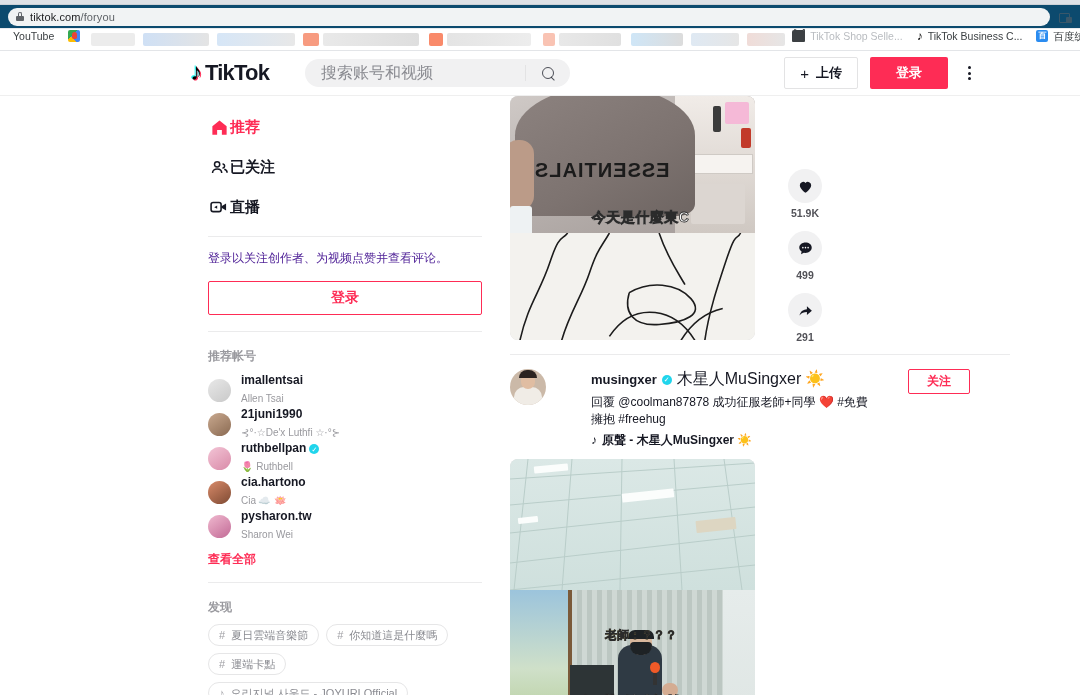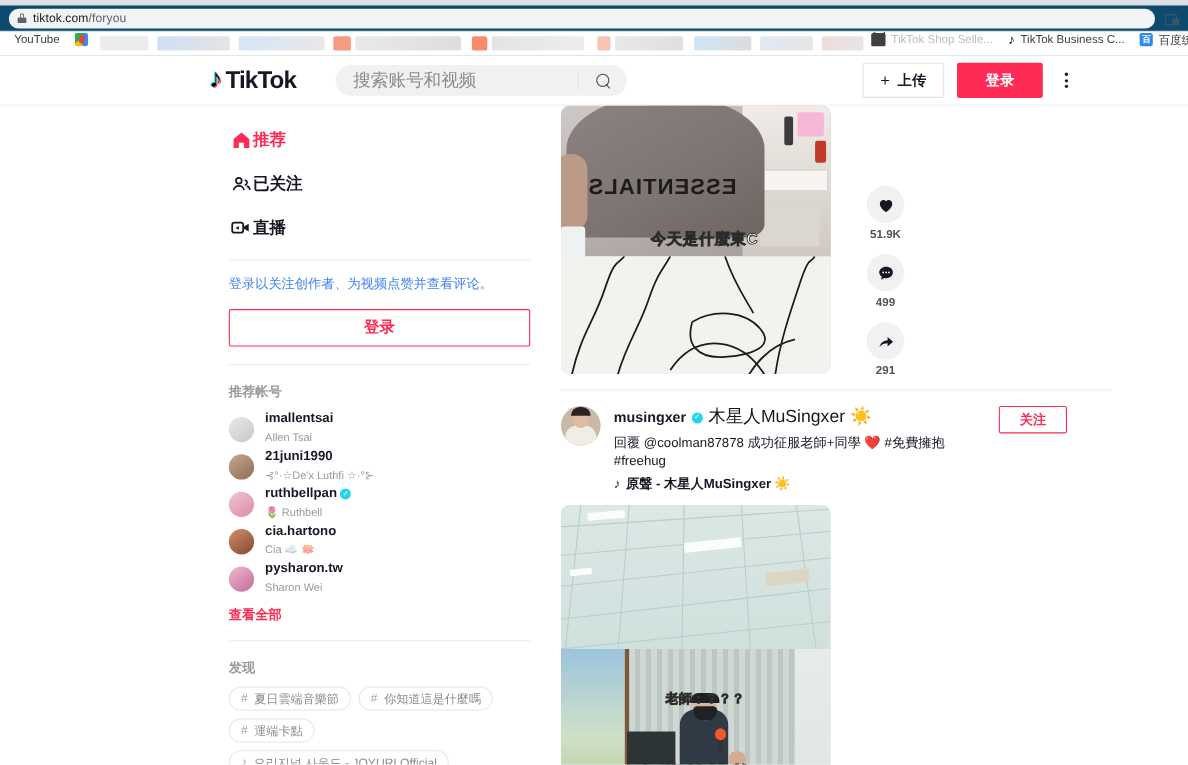--- a/index.html
+++ b/index.html
@@ -149,21 +149,21 @@
   .nav-item {
     display: flex; align-items: center; height: 34px;
     font-size: 15px; font-weight: bold; color: #161823; cursor: pointer;
     margin-bottom: 6px;
   }
   .nav-item.active { color: #fe2c55; }
   .nav-ico { width: 22px; height: 22px; display:flex; align-items:center; justify-content:center; flex:0 0 auto; }
 
   .sep { height: 1px; background: #ebebec; margin: 12px 18px 0 0; }
   .login-prompt {
-    font-size: 12px; color: #3b82f6; line-height: 1.45;
+    font-size: 12px; color: #4c1d95; line-height: 1.45;
     margin: 13px 22px 13px 0;
   }
   .login-outline {
     margin: 14px 18px 0 0; height: 34px; border: 1px solid #fe2c55;
     border-radius: 2px; color: #fe2c55; font-size: 14px; font-weight: 700;
     display: flex; align-items: center; justify-content: center; cursor: pointer;
   }
   .sec-title { font-size: 12px; color: #99999e; margin: 16px 0 8px 0; font-weight: 600; }
 
   .acct { display: flex; align-items: center; gap: 10px; height: 34px; cursor: pointer; }
@@ -292,21 +292,21 @@
   }
   .action { display:flex; flex-direction: column; align-items: center; cursor: pointer; }
   .action-bubble {
     width: 34px; height: 34px; border-radius: 50%; background: #f1f1f2;
     display: flex; align-items: center; justify-content: center; color: #161823;
   }
   .action-count { font-size: 10.5px; color: #525258; font-weight: 600; margin-top: 4px; margin-bottom: 8px; }
 
   .feed-sep { height: 1px; background: #ebebec; width: 500px; margin: 14px 0 0 10px; }
 
-  .post-meta { display: flex; padding: 14px 0 0 10px; width: 510px; }
+  .post-meta { display: flex; padding: 14px 0 0 10px; width: 510px; gap: 33px; }
   .post-avatar {
     width: 36px; height: 36px; border-radius: 50%; flex: 0 0 auto; overflow: hidden;
     background: #cbb9a8; position: relative; margin-right: 12px;
   }
   .pm-head { position:absolute; left:11px; top:4px; width:14px; height:16px; background:#e0bda2; border-radius:7px; }
   .pm-hair { position:absolute; left:9px; top:1px; width:18px; height:8px; background:#2b2320; border-radius:9px 9px 0 0; }
   .pm-body { position:absolute; left:4px; bottom:0; width:28px; height:18px; background:#f0ece6; border-radius:10px 10px 0 0; }
   .pm-bg { position:absolute; inset:0; background: linear-gradient(160deg,#d8c39f,#b79e7c); z-index:-1; }
   .post-text { flex: 1; min-width: 0; }
   .post-user {

